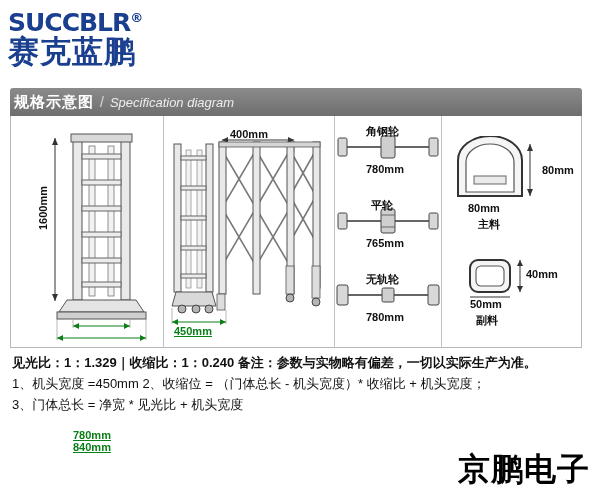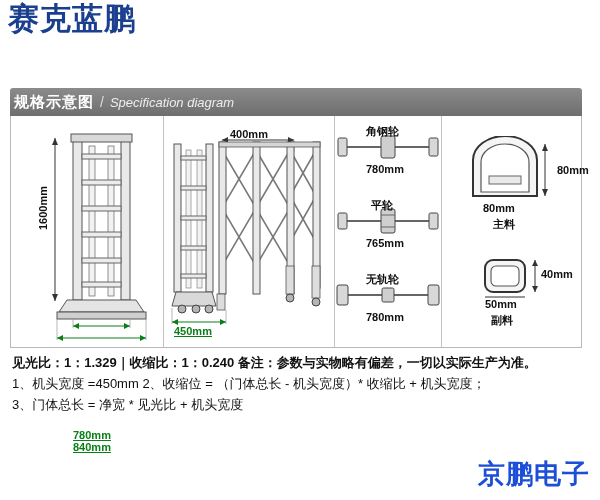--- a/index.html
+++ b/index.html
@@ -58,32 +58,35 @@
 
   
   .notes{position:absolute;left:12px;top:352px;width:578px;}
   .note-line{font-size:13px;color:#111;line-height:21px;white-space:nowrap;}
   .note-line.b{font-weight:bold;}
 
   
   .footer-brand{
     position:absolute;right:10px;bottom:8px;
     font-family:"DejaVu Sans","Liberation Sans",sans-serif;
-    font-size:27px;font-weight:bold;color:#1d4ed8;letter-spacing:1px;
+    font-size:32px;font-weight:bold;color:#000000;letter-spacing:1px;
   }
 
   
   svg{display:block;}
 </style>
 </head>
 <body>
 
 <div class="page">
 
   <div class="logo">
+    <div class="logo-en">
+      <span>SUCCBLR</span><span class="logo-reg">®</span>
+    </div>
     <div class="logo-cn">赛克蓝鹏</div>
   </div>
 
   <div class="titlebar">
     <span class="title-cn">规格示意图</span>
     <span class="title-sep">/</span>
     <span class="title-en">Specification diagram</span>
   </div>
 
   <div class="panel">
@@ -232,21 +235,21 @@
           <line x1="6" y1="15" x2="100" y2="15" stroke="#666" stroke-width="2"></line>
           <rect x="2" y="5" width="11" height="20" rx="2" fill="#d8d8d8" stroke="#444" stroke-width="1"></rect>
           <rect x="93" y="5" width="11" height="20" rx="2" fill="#d8d8d8" stroke="#444" stroke-width="1"></rect>
           <rect x="47" y="8" width="12" height="14" rx="1.5" fill="#cfcfcf" stroke="#444" stroke-width="1"></rect>
         </svg>
         <div class="lbl lbl-b" style="position:absolute;left:31px;top:-8px;">无轨轮</div>
         <div class="lbl lbl-b" style="position:absolute;left:31px;top:31px;">780mm</div>
       </div>
     </div>
 
-    <div style="position:absolute;left:446px;top:0;width:139px;height:232px;">
+    <div style="position:absolute;left:431px;top:0;width:139px;height:232px;">
 
       <div style="position:absolute;left:10px;top:20px;">
         <svg width="86" height="64" viewBox="0 0 86 64">
           <path d="M6 60 L6 24 A32 24 0 0 1 70 24 L70 60 Z" fill="#f5f5f5" stroke="#333" stroke-width="2"></path>
           <path d="M14 56 L14 26 A24 18 0 0 1 62 26 L62 56 Z" fill="#ffffff" stroke="#555" stroke-width="1.2"></path>
           <rect x="22" y="40" width="32" height="8" fill="#eaeaea" stroke="#666" stroke-width="1"></rect>
 
           <line x1="78" y1="8" x2="78" y2="60" stroke="#333" stroke-width="1"></line>
           <polygon points="78,8 75,15 81,15" fill="#333"></polygon>
           <polygon points="78,60 75,53 81,53" fill="#333"></polygon>

